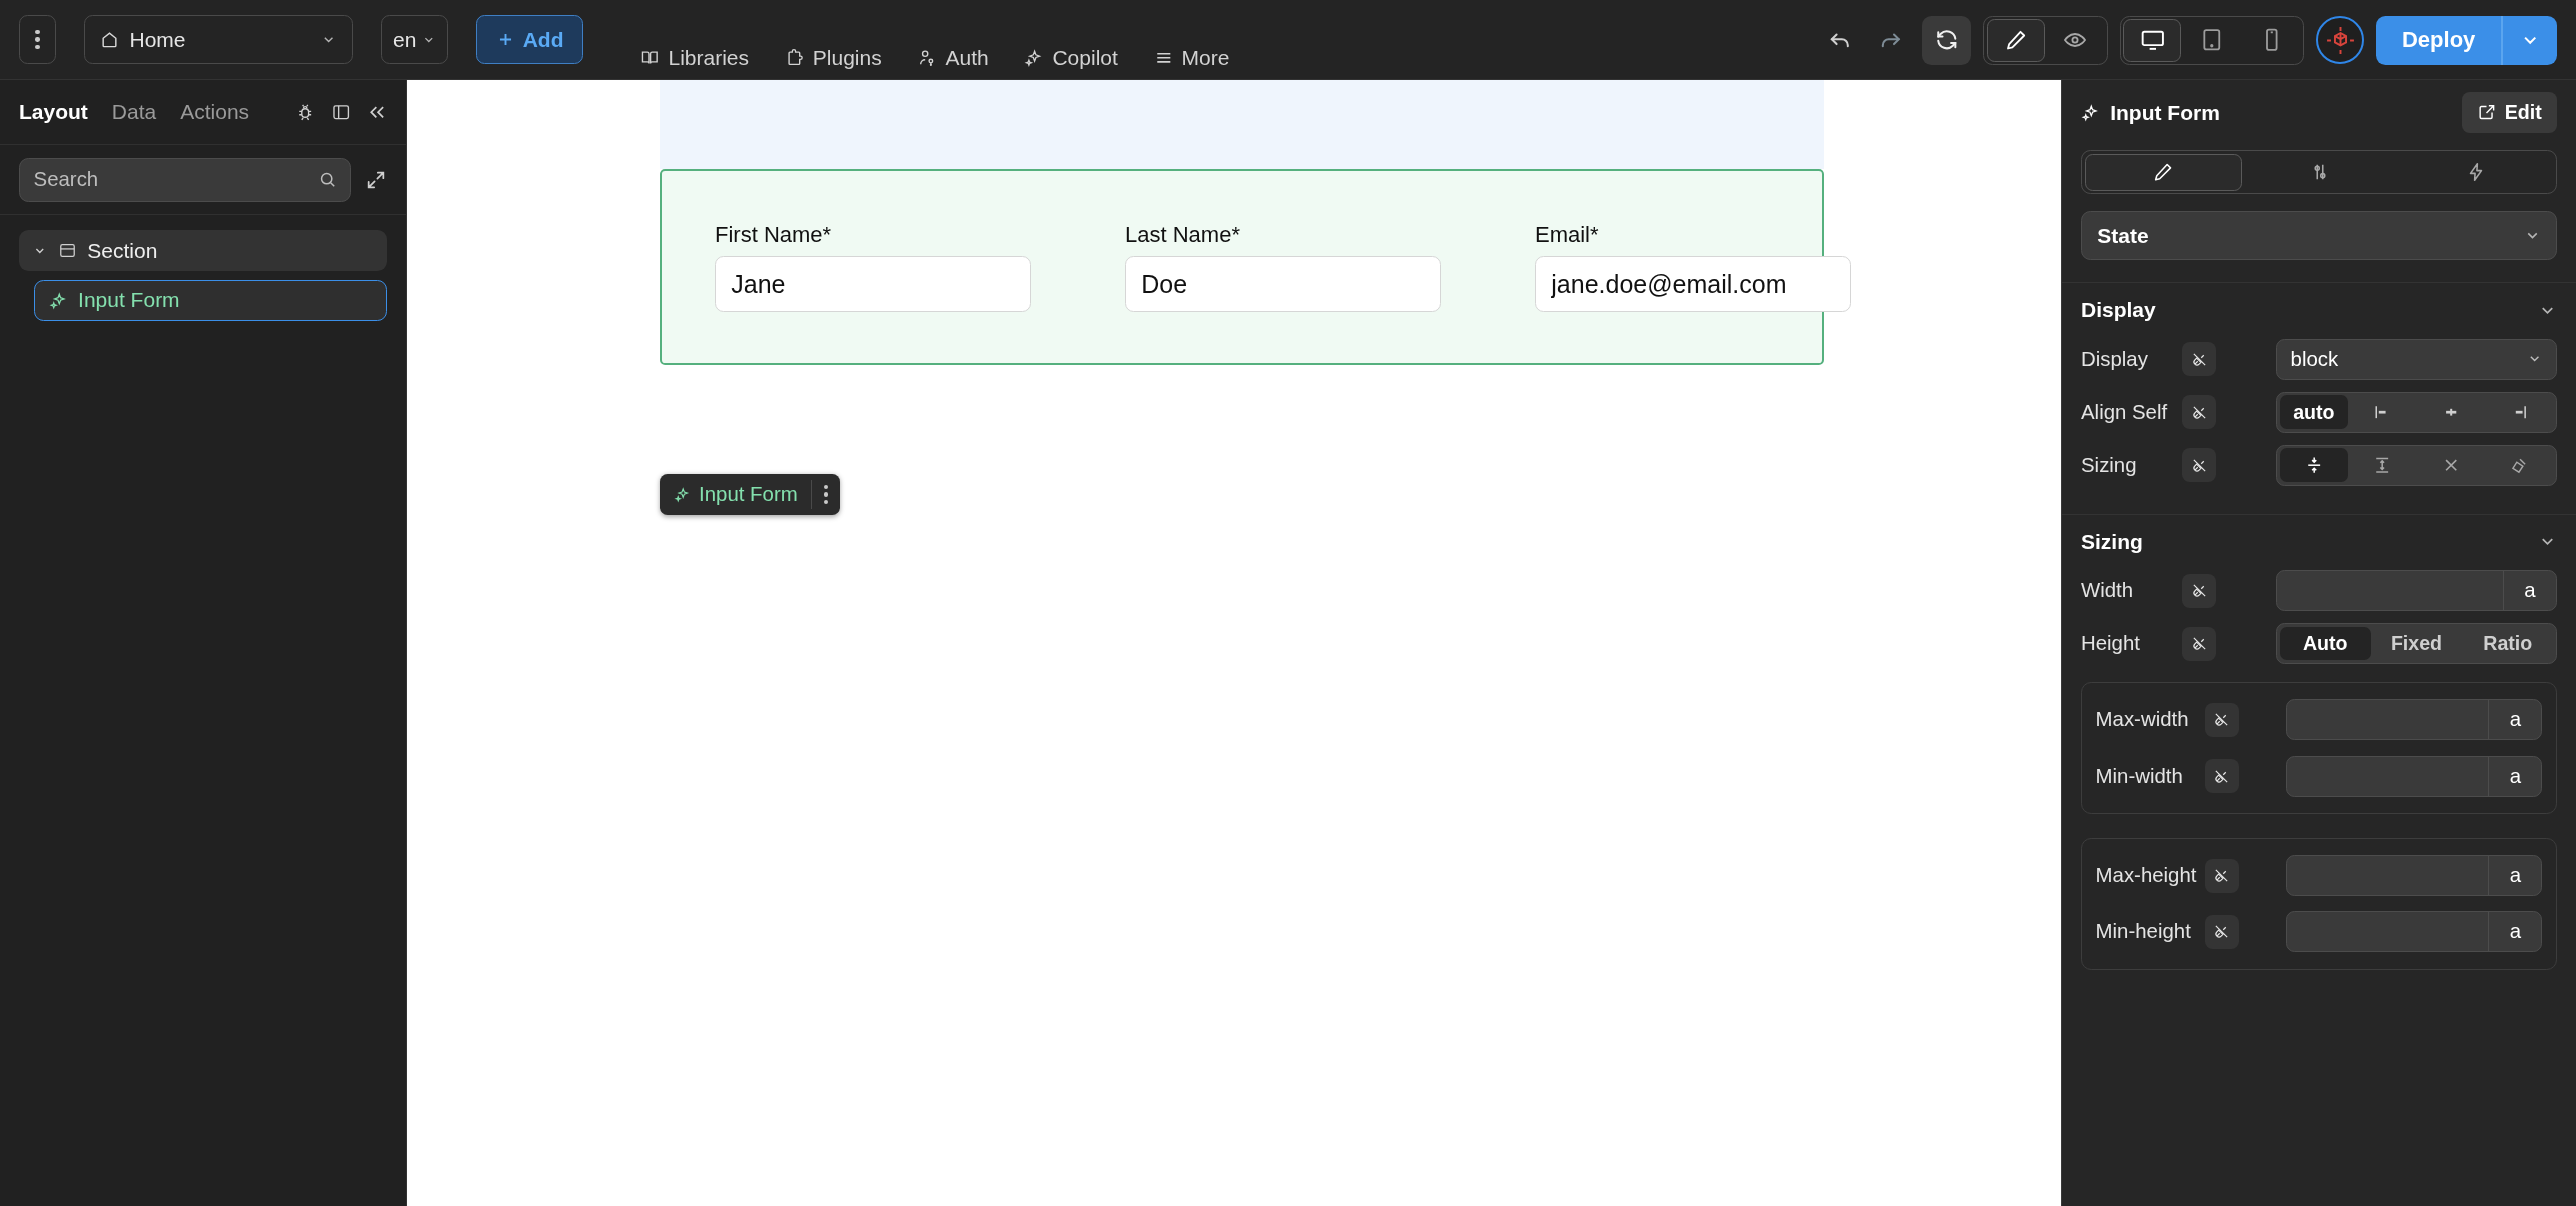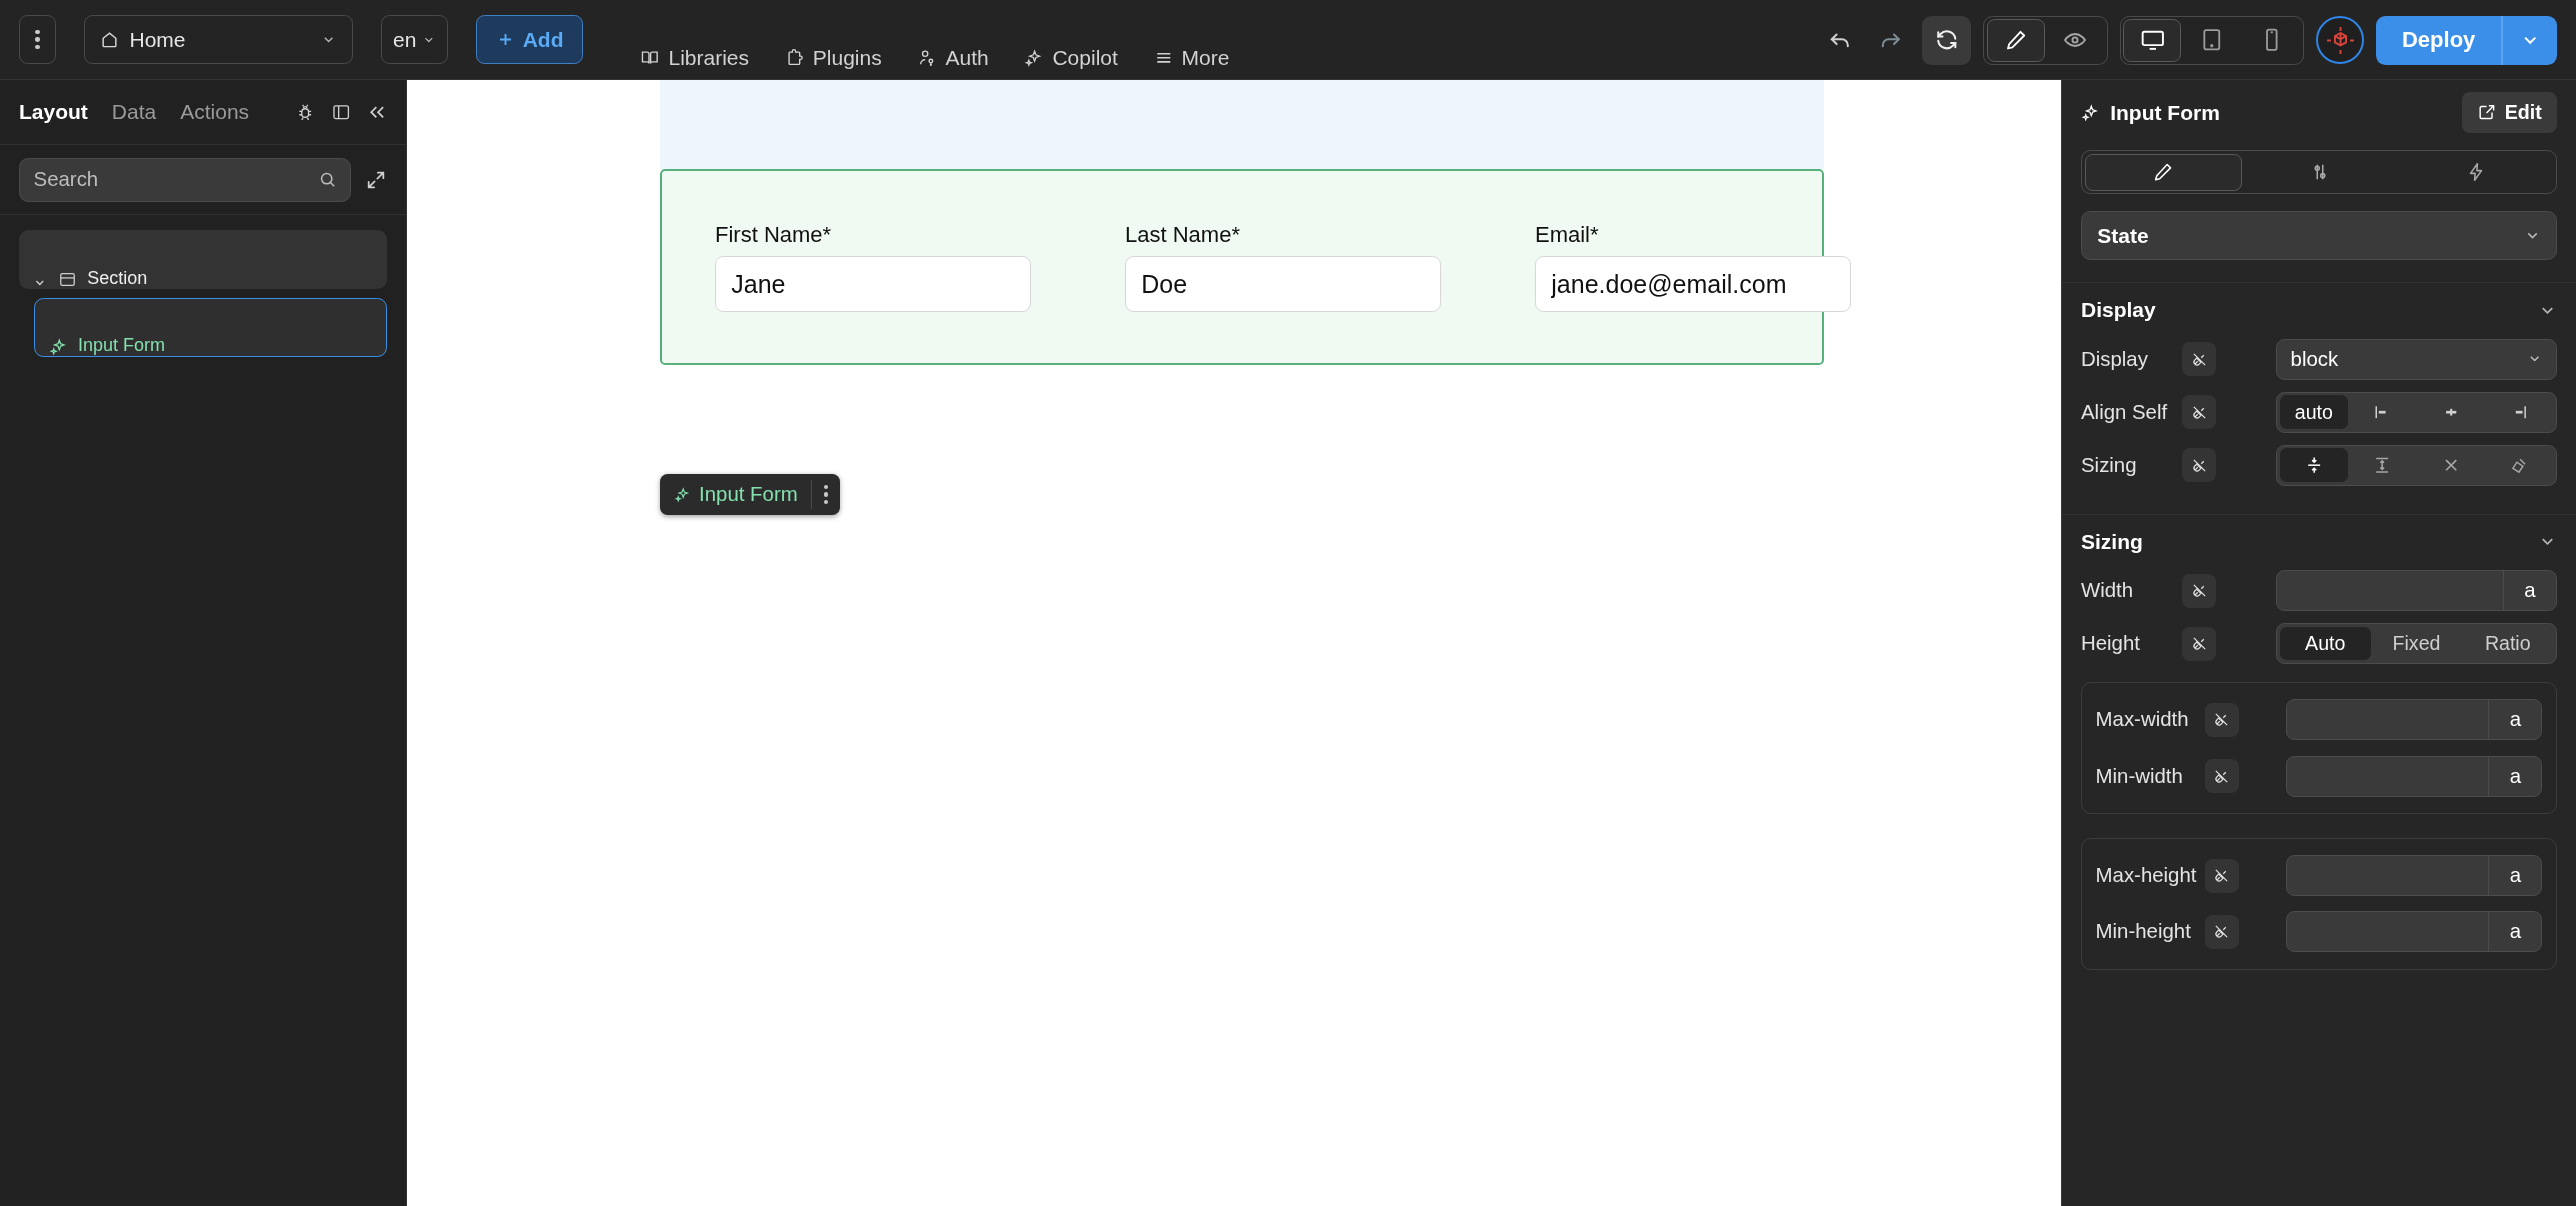--- a/index.html
+++ b/index.html
@@ -113,23 +113,23 @@
     background: #3a3a3a; border: 0.9px solid #4c4c4c; border-radius: 9.4px;
     display: flex; align-items: center; padding: 0 13.6px;
   }
   .search-box input {
     flex: 1; background: transparent; border: none; outline: none;
     color: #e0e0e0; font-size: 20.4px; font-family: "Liberation Sans", sans-serif;
   }
   .search-box input::placeholder { color: #bdbdbd; }
   .tree { padding: 15.3px 19px; display: flex; flex-direction: column; gap: 8.5px; }
   .tree-node {
-    height: 59px; border-radius: 9.4px;
-    display: flex; align-items: flex-end; gap: 10.2px;
-    padding: 0 13.6px; font-size: 18px; color: #efefef; cursor: pointer;
+    height: 41px; border-radius: 9.4px;
+    display: flex; align-items: center; gap: 10.2px;
+    padding: 0 13.6px; font-size: 21px; color: #efefef; cursor: pointer;
   }
   .tree-node.section { background: #333333; }
   .tree-node.selected {
     background: #2f2f2f; border: 1.7px solid #3b8fe8;
     color: #84e0ae; margin-left: 15.3px;
   }
   .caret-sm { width: 15.3px; display: flex; align-items: center; justify-content: center; }
 
   
   .canvas {
@@ -229,21 +229,21 @@
   }
   .prop-control { margin-left: auto; width: 281px; }
   .ctl-select {
     height: 41px; background: #3a3a3a; border: 0.9px solid #4c4c4c;
     border-radius: 8.5px; display: flex; align-items: center;
     padding: 0 13.6px; color: #fff; font-size: 20.4px; cursor: pointer;
   }
   .ctl-select .grow { flex: 1; }
   .ctl-seg {
     height: 41px; border: 0.9px solid #4c4c4c; border-radius: 8.5px;
-    display: flex; padding: 2.6px; background: #3a3a3a;
+    display: flex; padding: 2.6px; background: #3a3a3a; font-weight: bold;
   }
   .ctl-seg .s {
     flex: 1; display: flex; align-items: center; justify-content: center;
     border-radius: 6.8px; font-size: 19.6px; color: #cfcfcf; cursor: pointer;
   }
   .ctl-seg .s.active { background: #242424; color: #fff; }
   .ctl-input {
     height: 41px; border: 0.9px solid #4c4c4c; border-radius: 8.5px;
     display: flex; background: #3a3a3a; overflow: hidden;
   }

